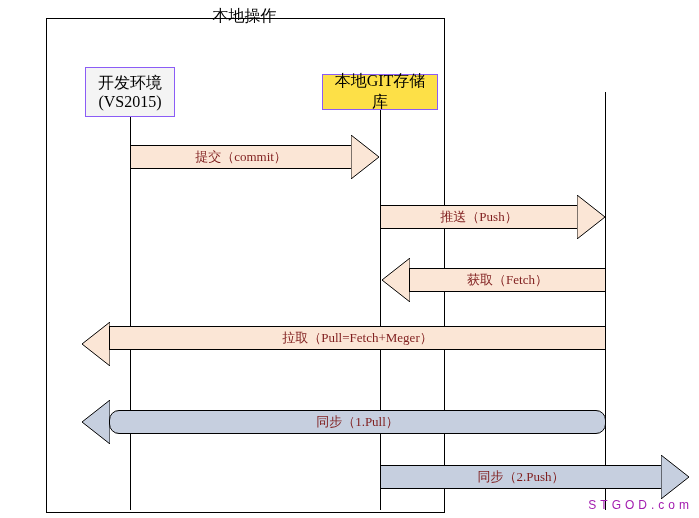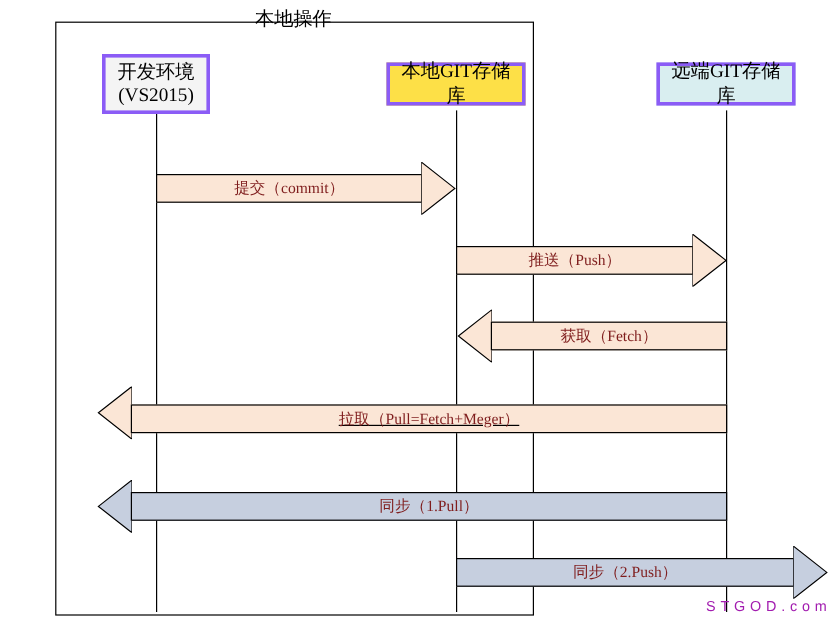--- a/index.html
+++ b/index.html
@@ -1,23 +1,23 @@
 <!DOCTYPE html>
 <html><head>
 <meta charset="utf-8">
 <style>
   body { margin:0; padding:0; font-family:"SimSun","Songti SC",serif; }
   .canvas { position:relative; width:699px; height:518px; background:#fff; }
 
   .outer   { position:absolute; border:1px solid #000; }
   .title   { position:absolute; text-align:center; }
 
-  .node    { position:absolute; border:3px solid #8b5cf6; display:flex;
+  .node    { position:absolute; border:1px solid #8b5cf6; display:flex;
              align-items:center; justify-content:center; text-align:center;
-             padding:4px; box-sizing:border-box; background:#fff; }
+             padding:4px; box-sizing:border-box; background:#fff;margin-top:22px; }
   .node.dev    { background:#f4f4f4; }
   .node.local  { background:#fde047; }
   .node.remote { background:#d9eef0; }
 
   .lifeline { position:absolute; width:1px; background:#000; }
 
   .arrow-wrap { position:absolute; }
   .arrow-body { position:absolute; border:1px solid #000; box-sizing:border-box;
                 display:flex; align-items:center; justify-content:center; }
   .lbl { color:#7f1d1d; font-size:13px; white-space:nowrap; z-index:2; }
@@ -42,23 +42,20 @@
   <div class="lifeline" style="left:380px; top:92px; height:418px;"></div>
   <div class="lifeline" style="left:605px; top:92px; height:418px;"></div>
 
   <div class="node dev" style="left:85px; top:45px; width:90px; height:50px; flex-direction:column; line-height:1.2;">
     <span>开发环境</span>
     <span>(VS2015)</span>
   </div>
   <div class="node local" style="left:322px; top:52px; width:116px; height:36px;">
     <span>本地GIT存储库</span>
   </div>
-  <div class="node remote" style="left:547px; top:52px; width:116px; height:36px;">
-    <span>远端GIT存储库</span>
-  </div>
 
   <div class="arrow-wrap peach" style="left:130px; top:135px; width:250px; height:44px;">
     <div class="arrow-body" style="left:0; top:10px; width:222px; height:24px;">
       <span class="lbl">提交（commit）</span>
     </div>
     <svg style="position:absolute; left:221px; top:0; width:30px; height:44px;">
       <polygon points="0,0 28,22 0,44" fill="#fbe6d6" stroke="#000" stroke-width="1"></polygon>
     </svg>
   </div>
 
@@ -77,30 +74,30 @@
     </div>
     <svg style="position:absolute; left:197px; top:0; width:30px; height:44px;">
       <polygon points="0,0 28,22 0,44" fill="#fbe6d6" stroke="#000" stroke-width="1"></polygon>
     </svg>
   </div>
 
   <div class="arrow-wrap peach" style="left:80px; top:322px; width:526px; height:44px;">
     <svg style="position:absolute; left:0; top:0; width:30px; height:44px;">
       <polygon points="30,0 2,22 30,44" fill="#fbe6d6" stroke="#000" stroke-width="1"></polygon>
     </svg>
-    <div class="arrow-body" style="left:29px; top:15px; width:497px; height:24px;text-decoration:underline;">
+    <div class="arrow-body" style="left:29px; top:4px; width:497px; height:24px;">
       <span class="lbl">拉取（Pull=Fetch+Meger）</span>
     </div>
   </div>
 
   <div class="arrow-wrap blue" style="left:80px; top:400px; width:526px; height:44px;">
     <svg style="position:absolute; left:0; top:0; width:30px; height:44px;">
       <polygon points="30,0 2,22 30,44" fill="#c6cfdf" stroke="#000" stroke-width="1"></polygon>
     </svg>
-    <div class="arrow-body" style="left:29px; top:10px; width:497px; height:24px;">
+    <div class="arrow-body" style="left:29px; top:10px; width:497px; height:24px;border-radius:10px;">
       <span class="lbl">同步（1.Pull）</span>
     </div>
   </div>
 
   <div class="arrow-wrap blue" style="left:380px; top:455px; width:310px; height:44px;">
     <div class="arrow-body" style="left:0; top:10px; width:282px; height:24px;">
       <span class="lbl">同步（2.Push）</span>
     </div>
     <svg style="position:absolute; left:281px; top:0; width:30px; height:44px;">
       <polygon points="0,0 28,22 0,44" fill="#c6cfdf" stroke="#000" stroke-width="1"></polygon>

